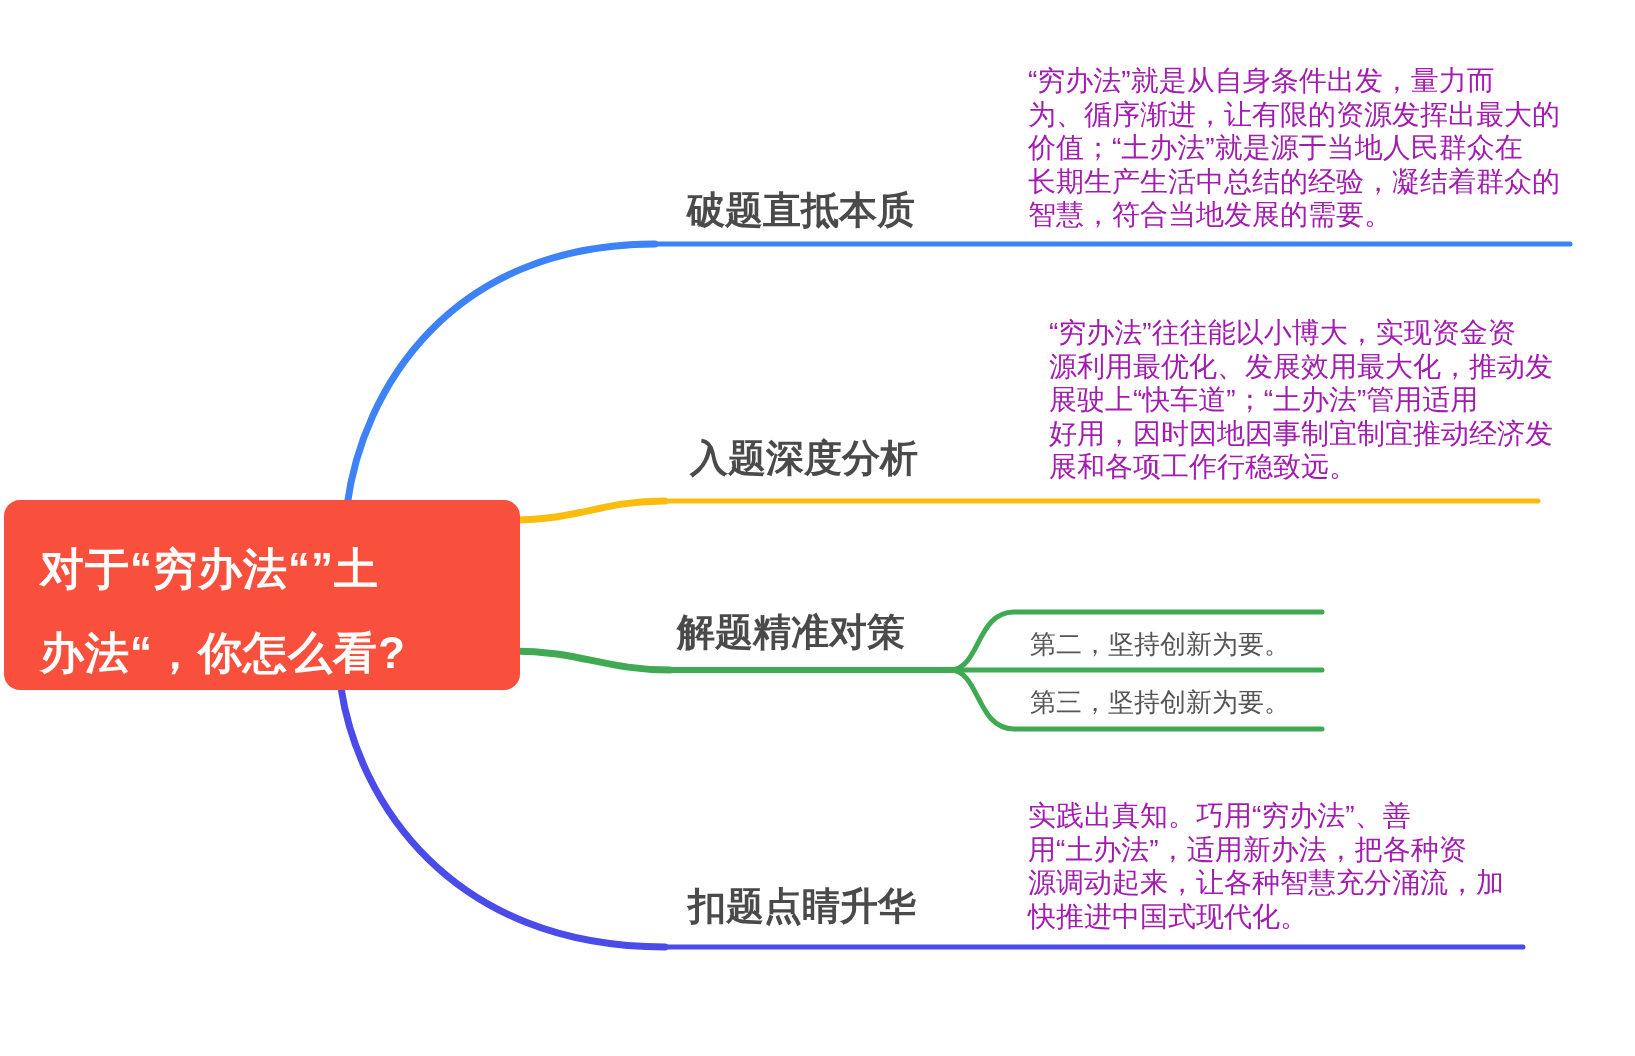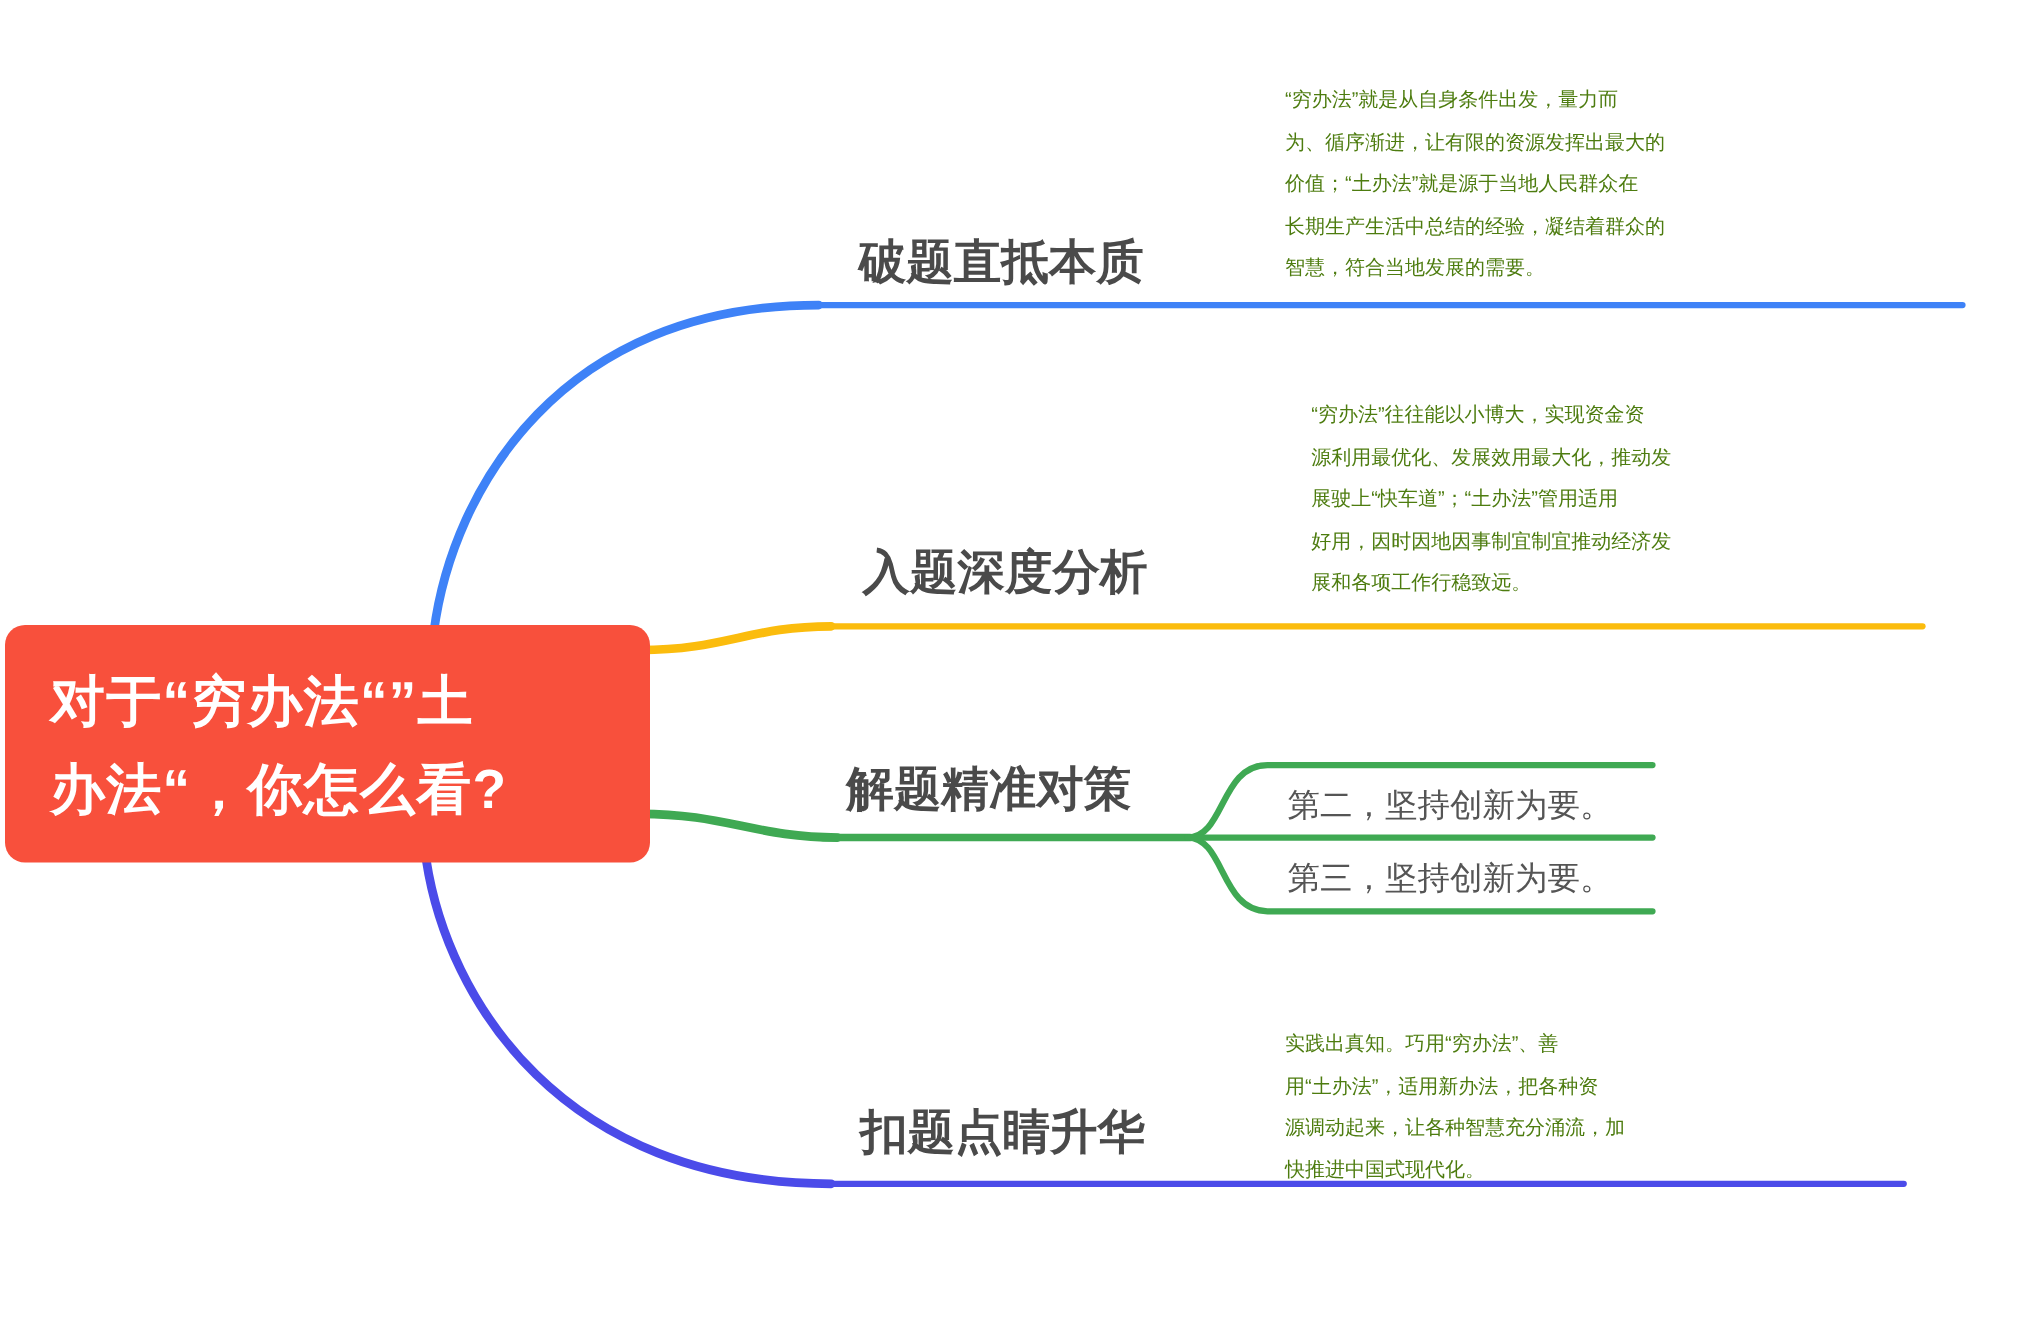--- a/index.html
+++ b/index.html
@@ -11,34 +11,34 @@
     font-family:"Liberation Sans","DejaVu Sans",sans-serif;
   }
   #lines{position:absolute;left:0;top:0;width:1635px;height:1056px;}
   #lines path{fill:none;stroke-linecap:round;}
   .central{
     position:absolute;left:4px;top:500px;width:516px;height:190px;
     border-radius:16px;
     box-sizing:border-box;
     padding:27px 0 0 36px;
     color:#ffffff;
-    font-size:44px;font-weight:bold;line-height:70px;
+    font-size:44px;font-weight:bold;line-height:84px;
     white-space:pre;
     letter-spacing:1px;
   }
   .blabel{
     position:absolute;
     color:#4A4A4A;
     font-size:38px;font-weight:bold;line-height:44px;
     white-space:pre;
   }
   .note{
     position:absolute;
-    color:#4d7c0f;
-    font-size:16px;line-height:33.5px;
+    color:#a21caf;
+    font-size:28px;line-height:33.5px;
     white-space:pre;
   }
   .subtopic{
     position:absolute;
     color:#555555;
     font-size:26px;line-height:30px;
     white-space:pre;
   }
 </style>
 </head>
@@ -79,18 +79,18 @@
 源利用最优化、发展效用最大化，推动发
 展驶上“快车道”；“土办法”管用适用
 好用，因时因地因事制宜制宜推动经济发
 展和各项工作行稳致远。</div>
 
   <div class="blabel" style="left:677px;top:610px;">解题精准对策</div>
   <div class="subtopic" style="left:1030px;top:629px;">第二，坚持创新为要。</div>
   <div class="subtopic" style="left:1030px;top:687px;">第三，坚持创新为要。</div>
 
   <div class="blabel" style="left:688px;top:846px;margin-top:38px;">扣题点睛升华</div>
-  <div class="note" style="left:1028px;top:799px;margin-top:20px;">实践出真知。巧用“穷办法”、善
+  <div class="note" style="left:1028px;top:799px;">实践出真知。巧用“穷办法”、善
 用“土办法”，适用新办法，把各种资
 源调动起来，让各种智慧充分涌流，加
 快推进中国式现代化。</div>
 
 </div>
 
 </body></html>

